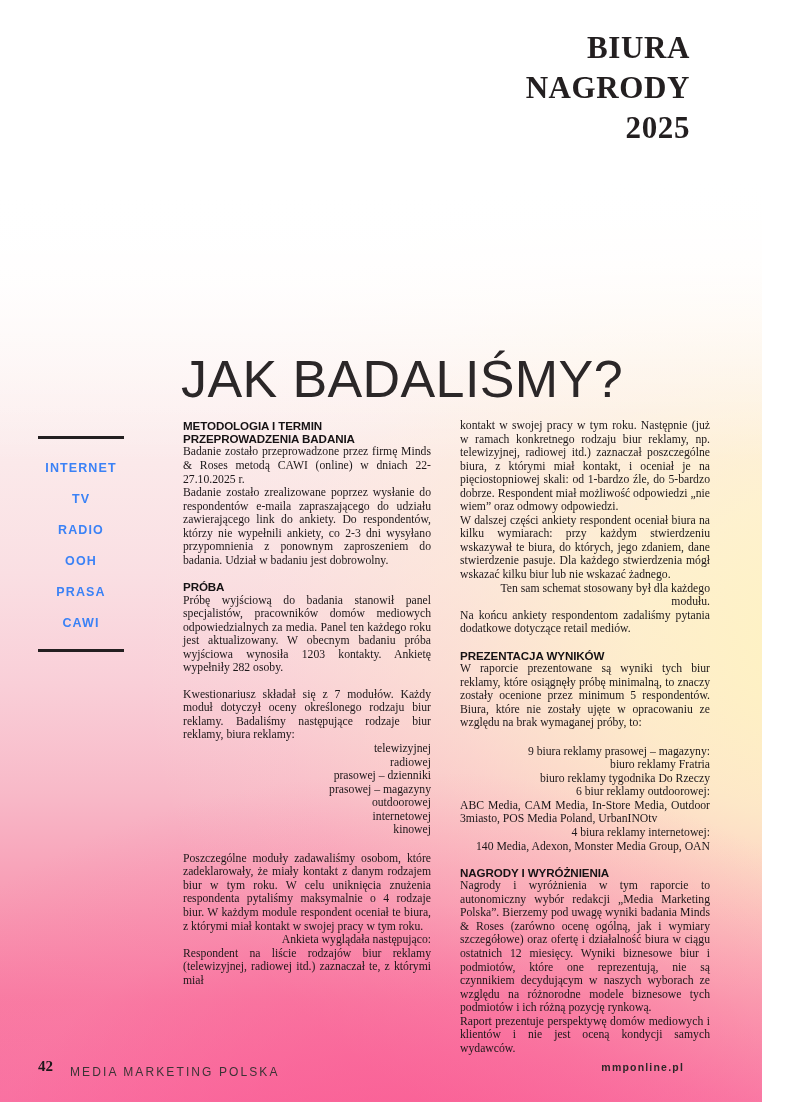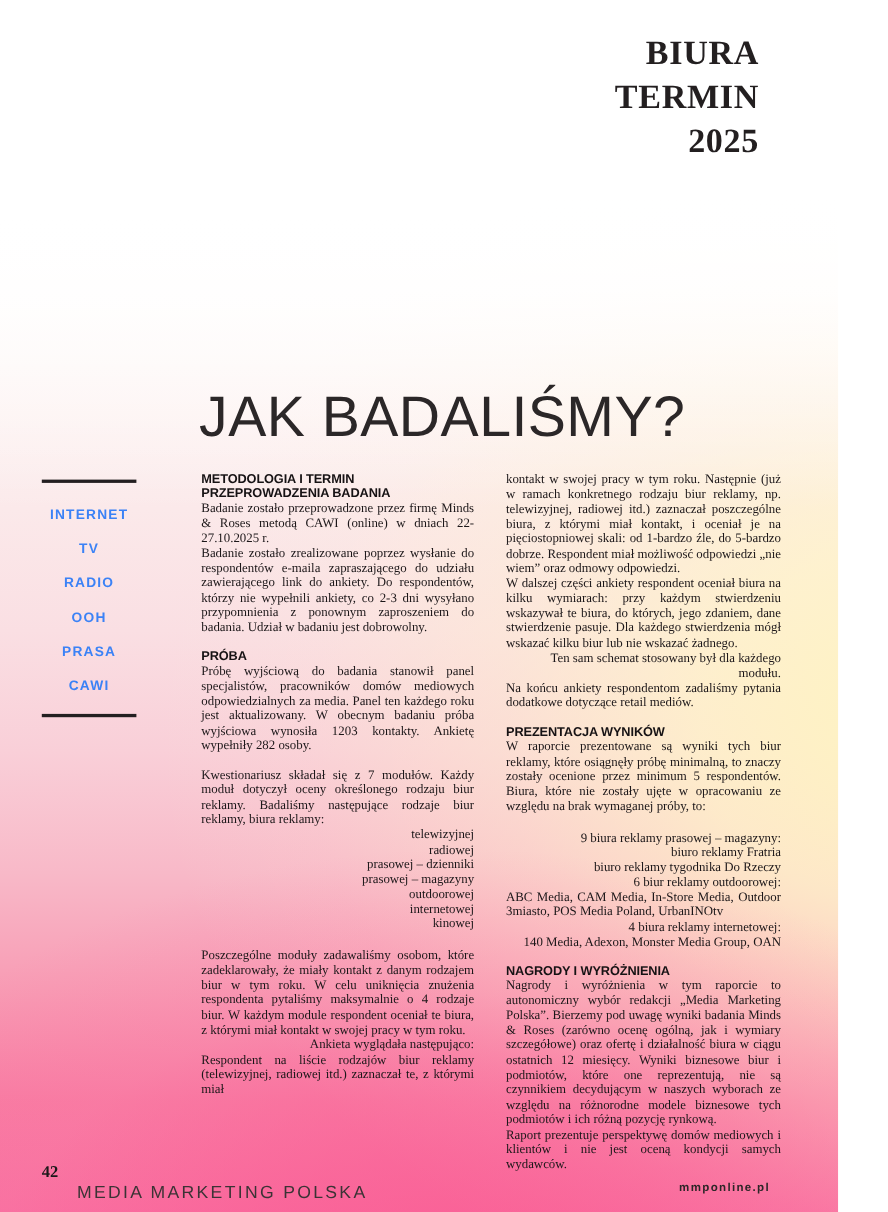--- a/index.html
+++ b/index.html
@@ -118,21 +118,21 @@
   .rail ul {
     list-style: none;
     margin: 0;
     padding: 13px 0 11px 0;
   }
   .rail li { padding: 8.5px 0; }
 
   
   .col {
     position: absolute;
-    top: 429px;
+    top: 419px;
     width: 248px;
     font-family: "Liberation Serif", serif;
     font-size: 11.7px;
     line-height: 13.55px;
     color: #1c1719;
     text-align: justify;
     -webkit-hyphens: none;
     hyphens: none;
   }
   .col-left  { left: 183px; }
@@ -170,52 +170,51 @@
     left: 38px;
     top: 0;
     font-family: Liberation Serif, serif;
     font-weight: bold;
     font-size: 15px;
     color: #1b1719;
   }
   .pubname {
     position: absolute;
     left: 70px;
-    top: 18px;
-    font-family: "Liberation Sans", sans-serif;
-    font-size: 16px;
+    top: 7px;
+    font-family: "Liberation Sans", sans-serif;
+    font-size: 12px;
     letter-spacing: 2.1px;
     color: #3b3335;
   }
   .weburl {
     position: absolute;
-    right: 62px;
+    right: 78px;
     top: 3px;
     font-family: "Liberation Sans", sans-serif;
     font-weight: bold;
     font-size: 10.5px;
     letter-spacing: 1.2px;
     color: #2d2628;
-    margin-top: 13px;
   }
 </style>
 </head>
 <body>
 
 <div id="page">
   <div class="bg-base"></div>
   <div class="bg-warm"></div>
   <div class="bg-pinkbloom"></div>
   <div class="bg-topwhite"></div>
 
   <div class="content">
 
     <div class="masthead">
       <div>BIURA</div>
-      <div>TERMIN</div>
+      <div>NAGRODY</div>
       <div>2025</div>
     </div>
 
     <div class="page-title">JAK BADALIŚMY?</div>
 
     <div class="rail">
       <div class="rule"></div>
       <ul>
         <li>INTERNET</li>
         <li>TV</li>

